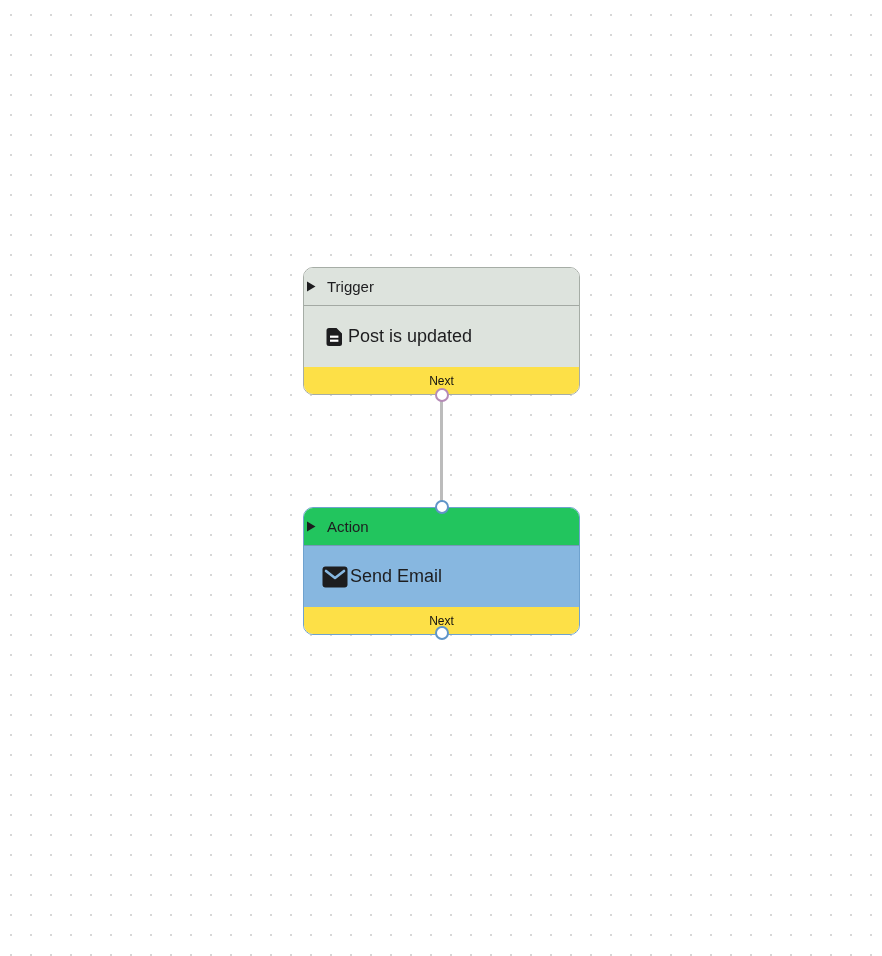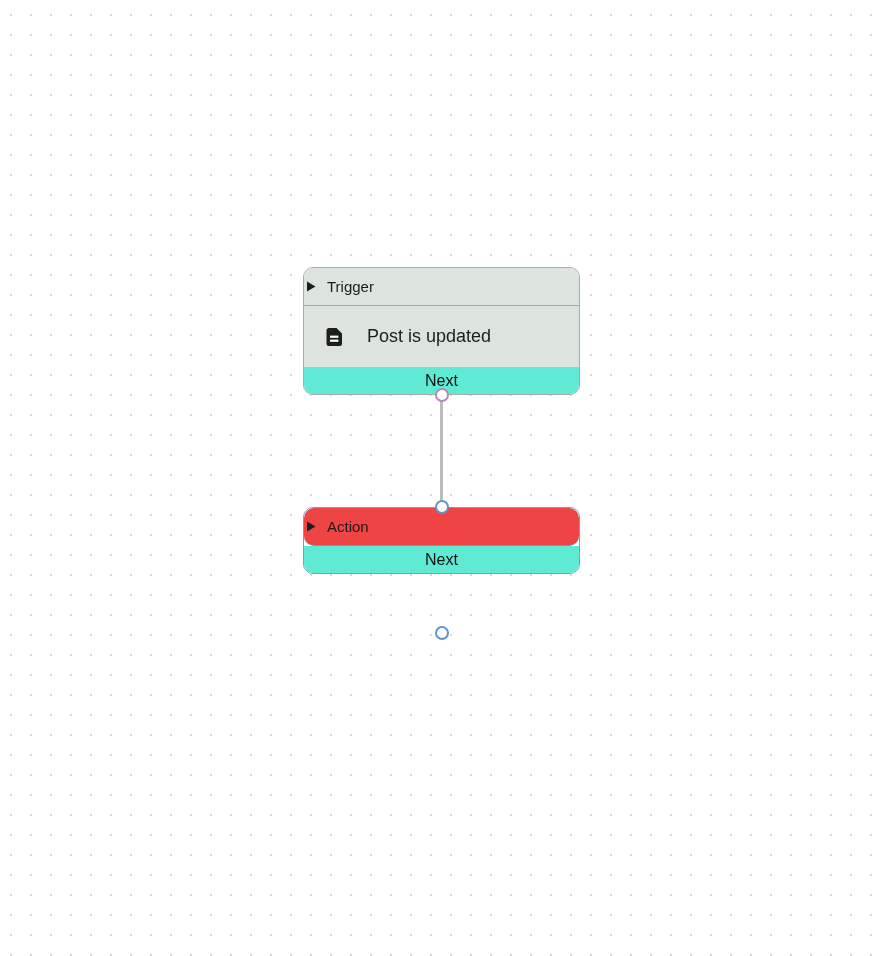--- a/index.html
+++ b/index.html
@@ -29,44 +29,44 @@
 
   .node-header {
     display: flex;
     align-items: center;
     gap: 11px;
     padding: 0 2px;
     height: 37px;
     cursor: pointer;
   }
   .node-trigger .node-header { background: #dde3dd; border-bottom: 1px solid #a3a9a3; }
-  .node-action  .node-header { background: #ef4444; border-bottom: 1px solid #7499b8; border-radius: 10px; }
+  .node-action  .node-header { background: #22c55e; border-bottom: 1px solid #7499b8; }
 
   .header-label { font-size: 15px; color: #1d1d1f; }
 
   .node-body {
     display: flex;
     align-items: center;
-    gap: 21px;
+    gap: 2px;
     padding: 0 18px;
     height: 61px;
     font-size: 18px;
     color: #1d1d1f;
     cursor: pointer;
   }
   .node-trigger .node-body { background: #dde3dd; }
   .node-action  .node-body { background: #87b7e0; }
 
   .node-footer {
-    background: #5eead4;
+    background: #fde047;
     height: 27px;
     display: flex;
     align-items: center;
     justify-content: center;
-    font-size: 16px;
+    font-size: 12px;
     font-weight: 500;
     color: #111111;
   }
 
   .connector-line {
     position: absolute;
     left: 440px;
     top: 394px;
     width: 3px;
     height: 113px;
@@ -123,20 +123,29 @@
 
   <div class="node node-action">
     <div class="node-header">
       <span class="icon">
         <svg width="10" height="11" viewBox="0 0 10 11">
             <path d="M1 0.5 L9.5 5.5 L1 10.5 Z" fill="#1d1d1f"></path>
           </svg>
       </span>
       <span class="header-label">Action</span>
     </div>
+    <div class="node-body">
+      <span class="icon">
+        <svg width="26" height="22" viewBox="0 0 26 22">
+          <rect x="0.5" y="0.5" width="25" height="21" rx="3" fill="#1d1d1f"></rect>
+          <path d="M4 5 L13 12 L22 5" stroke="#87b7e0" stroke-width="2.6" fill="none" stroke-linecap="round" stroke-linejoin="round"></path>
+        </svg>
+      </span>
+      <span>Send Email</span>
+    </div>
     <div class="node-footer">
       <span>Next</span>
     </div>
   </div>
 
   <div class="port port-trigger-out"></div>
   <div class="port port-action-in"></div>
   <div class="port port-action-out"></div>
 
 </div>

